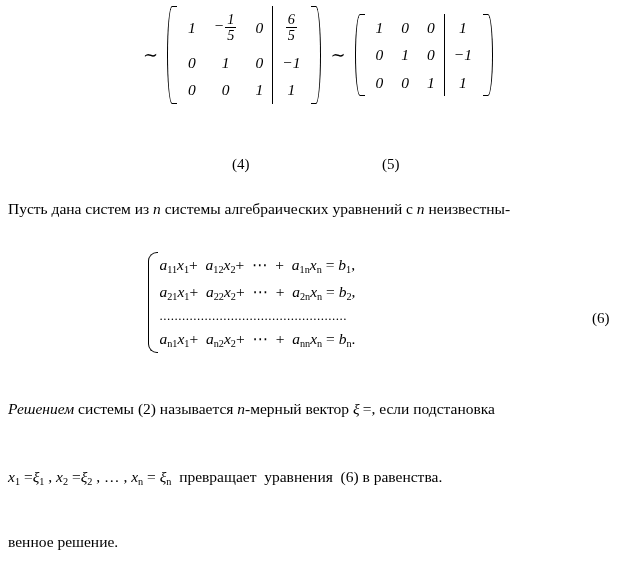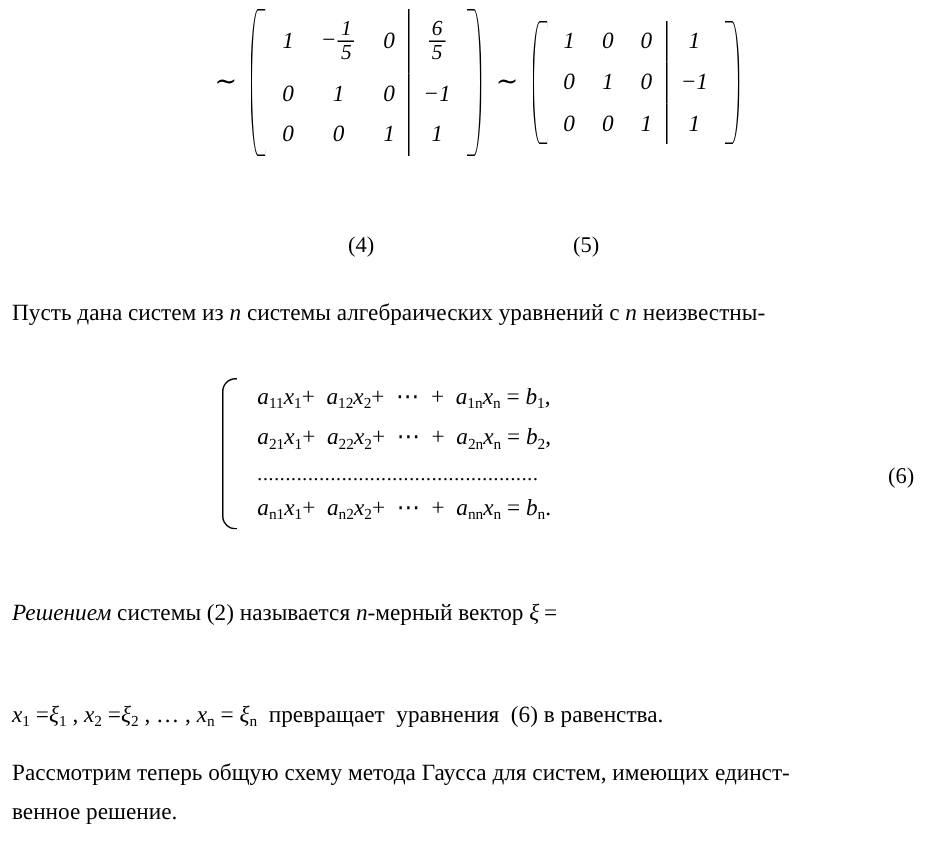--- a/index.html
+++ b/index.html
@@ -106,21 +106,20 @@
     top: 252px;
     left: 0;
     width: 627px;
   }
   .system-inner {
     position: relative;
     margin: 0 auto;
     width: 340px;
     display: flex;
     align-items: stretch;
-    gap: 12px;
   }
   .brace {
     width: 12px;
     position: relative;
     margin-right: 4px;
   }
   .brace::before {
     content: "";
     position: absolute;
     left: 4px; top: 0; bottom: 0;
@@ -261,23 +260,22 @@
         <div class="sys-line dotsline">..................................................</div>
         <div class="sys-line">
           <span class="it">a</span><span class="sub it">n1</span><span class="it">x</span><span class="sub it">1</span>+&nbsp; <span class="it">a</span><span class="sub it">n2</span><span class="it">x</span><span class="sub it">2</span>+&nbsp; ⋯&nbsp; +&nbsp; <span class="it">a</span><span class="sub it">nn</span><span class="it">x</span><span class="sub it">n</span> = <span class="it">b</span><span class="sub it">n</span>.
         </div>
       </span>
     </div>
     <span class="eqnum-6">(6)</span>
   </div>
 
   <div class="p-solution">
-    <span class="it">Решением</span><span> системы (2) называется </span><span class="it">n</span><span>-мерный вектор </span><span class="it">ξ</span> <span>=</span>
+    <span class="it">Решением</span><span> системы (2) называется </span><span class="it">n</span><span>-мерный вектор </span><span class="it">ξ</span> <span>=</span><span>, если подстановка</span>
   </div>
 
   <div class="para p-xline">
     <span class="it">x</span><span class="sub it">1</span> <span>=</span><span class="it">ξ</span><span class="sub it">1</span> , <span class="it">x</span><span class="sub it">2</span> <span>=</span><span class="it">ξ</span><span class="sub it">2</span> , … , <span class="it">x</span><span class="sub it">n</span> <span>=</span> <span class="it">ξ</span><span class="sub it">n</span>&nbsp; превращает&nbsp; уравнения&nbsp; (6) в равенства.
   </div>
 
-  <div class="para p-last1">Рассмотрим теперь общую схему метода Гаусса для систем, имеющих единст-</div>
   <div class="para p-last2">венное решение.</div>
 
 </div>
 
 </body></html>

